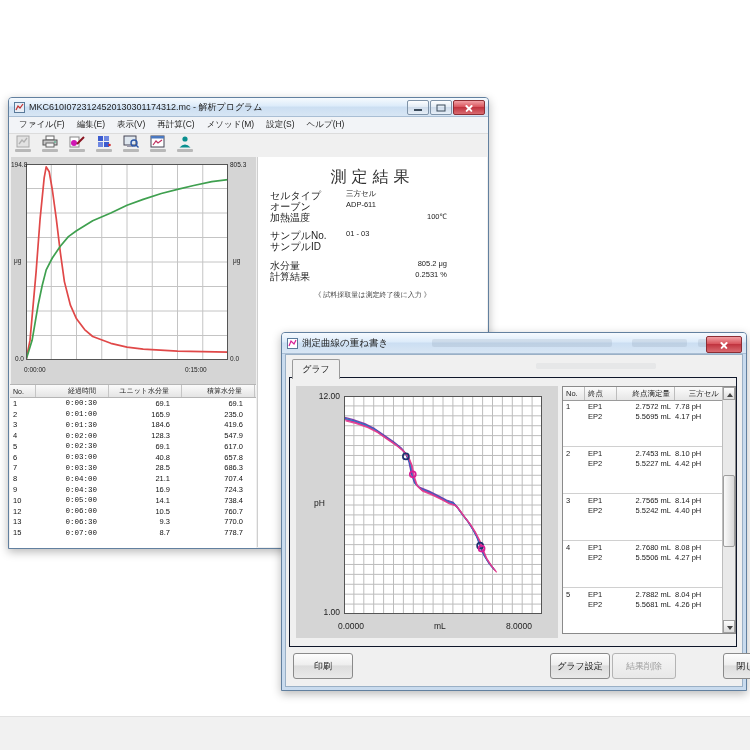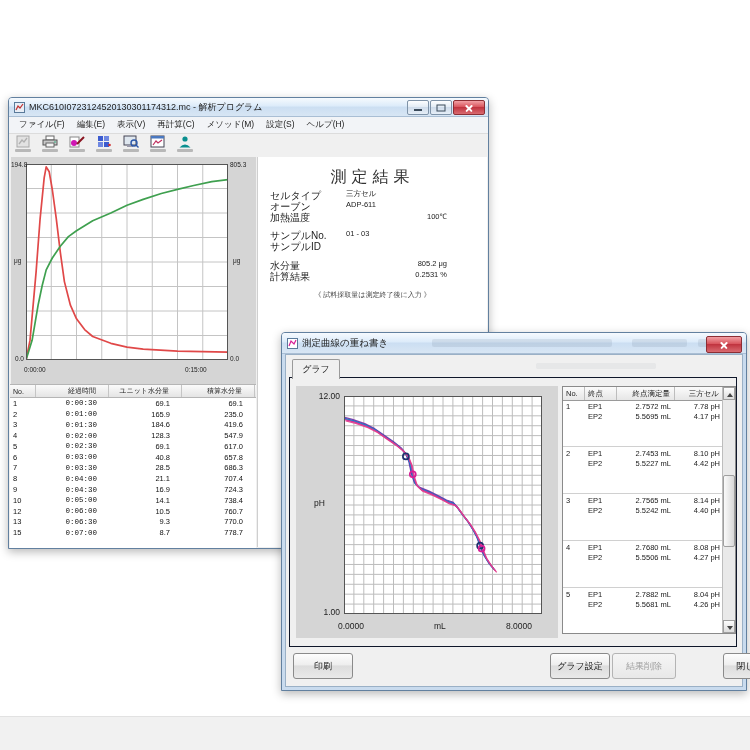--- a/index.html
+++ b/index.html
@@ -74,21 +74,21 @@
   #ep-header .hc{font-size:7.5px;display:flex;align-items:center;border-right:1px solid #bdbdbd;box-sizing:border-box;}
   .e0{width:22px;padding-left:3px;} .e1{width:32px;padding-left:3px;}
   .e2{width:58px;justify-content:flex-end;padding-right:4px;} .e3{width:49px;justify-content:flex-end;padding-right:4px;}
   #ep-body{position:absolute;left:0;top:13px;width:161px;bottom:0;overflow:hidden;}
   .ep-group{position:relative;height:46px;border-bottom:1px solid #d0d0d0;}
   .ep-no{position:absolute;left:3px;top:2px;font-size:7.5px;}
   .ep-row{position:absolute;left:22px;right:0;height:10px;display:flex;}
   .ep-row .ec{font-size:7.5px;}
   .ec-ep{width:32px;padding-left:3px;box-sizing:border-box;}
   .ec-vol{width:58px;text-align:right;padding-right:4px;box-sizing:border-box;}
-  .ec-pot{width:49px;text-align:right;padding-right:4px;box-sizing:border-box;}
+  .ec-pot{width:49px;padding-right:4px;box-sizing:border-box;}
   
   #ep-scroll{position:absolute;right:0;top:0;bottom:0;width:13px;background:#e9e9e9;border-left:1px solid #bdbdbd;box-sizing:border-box;}
   .sb-btn{position:absolute;left:0;width:12px;height:13px;background:linear-gradient(#fdfdfd,#dcdcdc);border:1px solid #9f9f9f;box-sizing:border-box;}
   .sb-up{top:0;} .sb-dn{bottom:0;}
   .tri-up{position:absolute;left:3px;top:5px;width:0;height:0;border-left:3px solid transparent;border-right:3px solid transparent;border-bottom:4px solid #444;}
   .tri-dn{position:absolute;left:3px;top:5px;width:0;height:0;border-left:3px solid transparent;border-right:3px solid transparent;border-top:4px solid #444;}
   #ep-thumb{position:absolute;left:0;top:88px;width:12px;height:72px;background:linear-gradient(90deg,#fafafa,#d8d8d8);border:1px solid #9f9f9f;border-radius:2px;box-sizing:border-box;}
   
   .btn{position:absolute;height:24px;background:linear-gradient(#fdfdfd,#eeeeee 45%,#dddddd 50%,#e9e9e9);
        border:1px solid #8a8a8a;border-radius:3px;font-size:9px;display:flex;align-items:center;justify-content:center;color:#111;}

